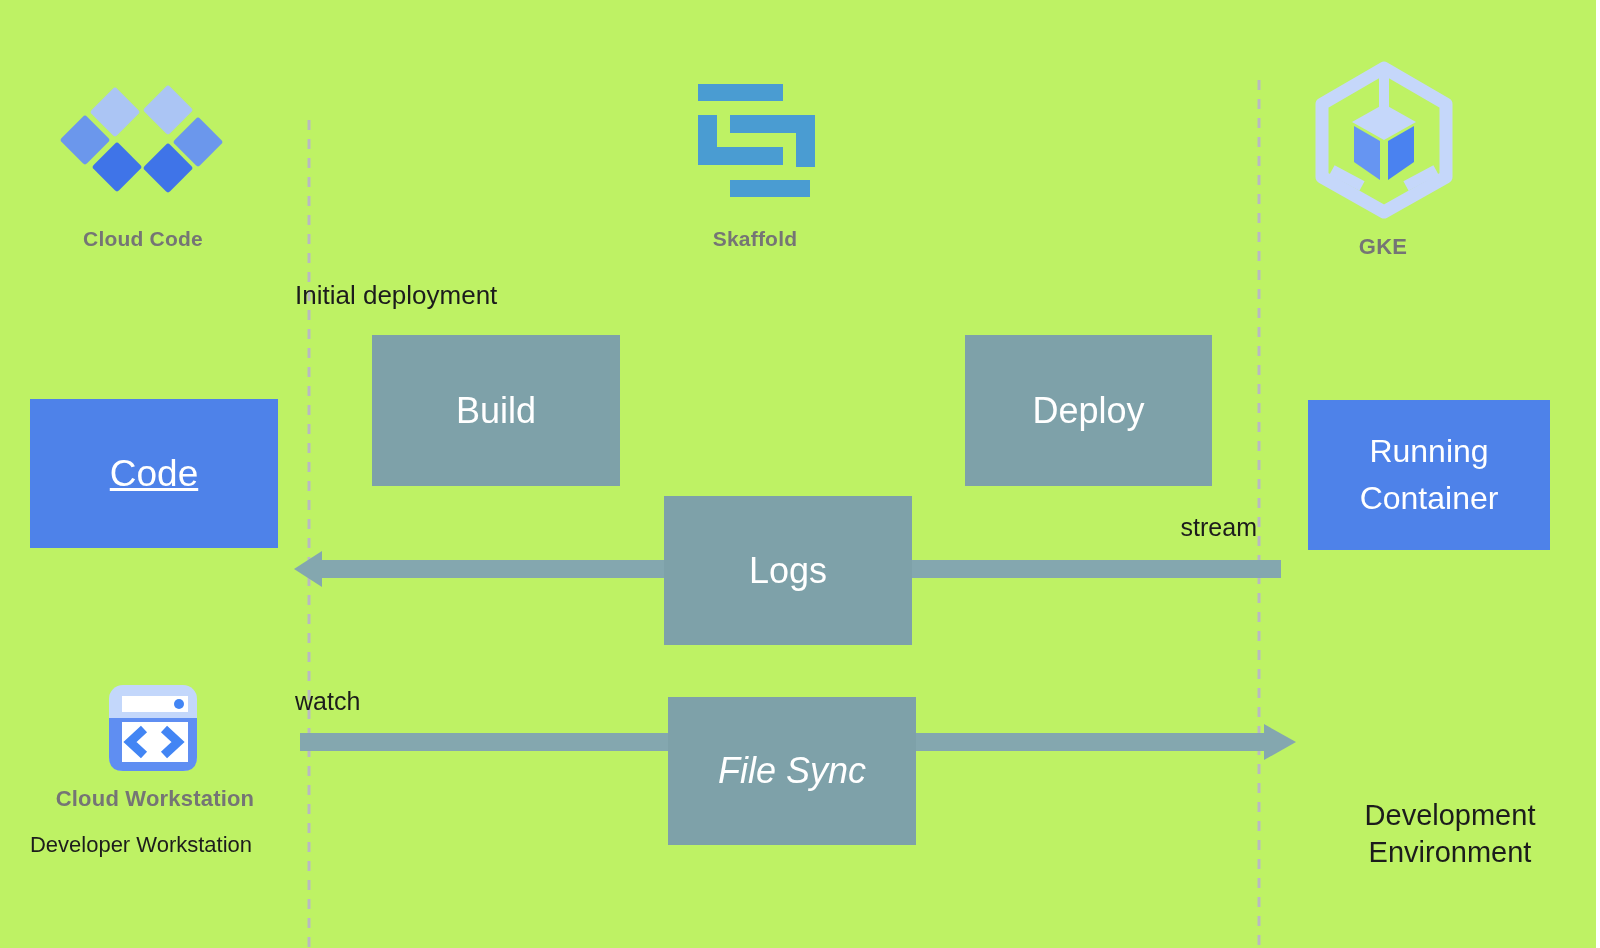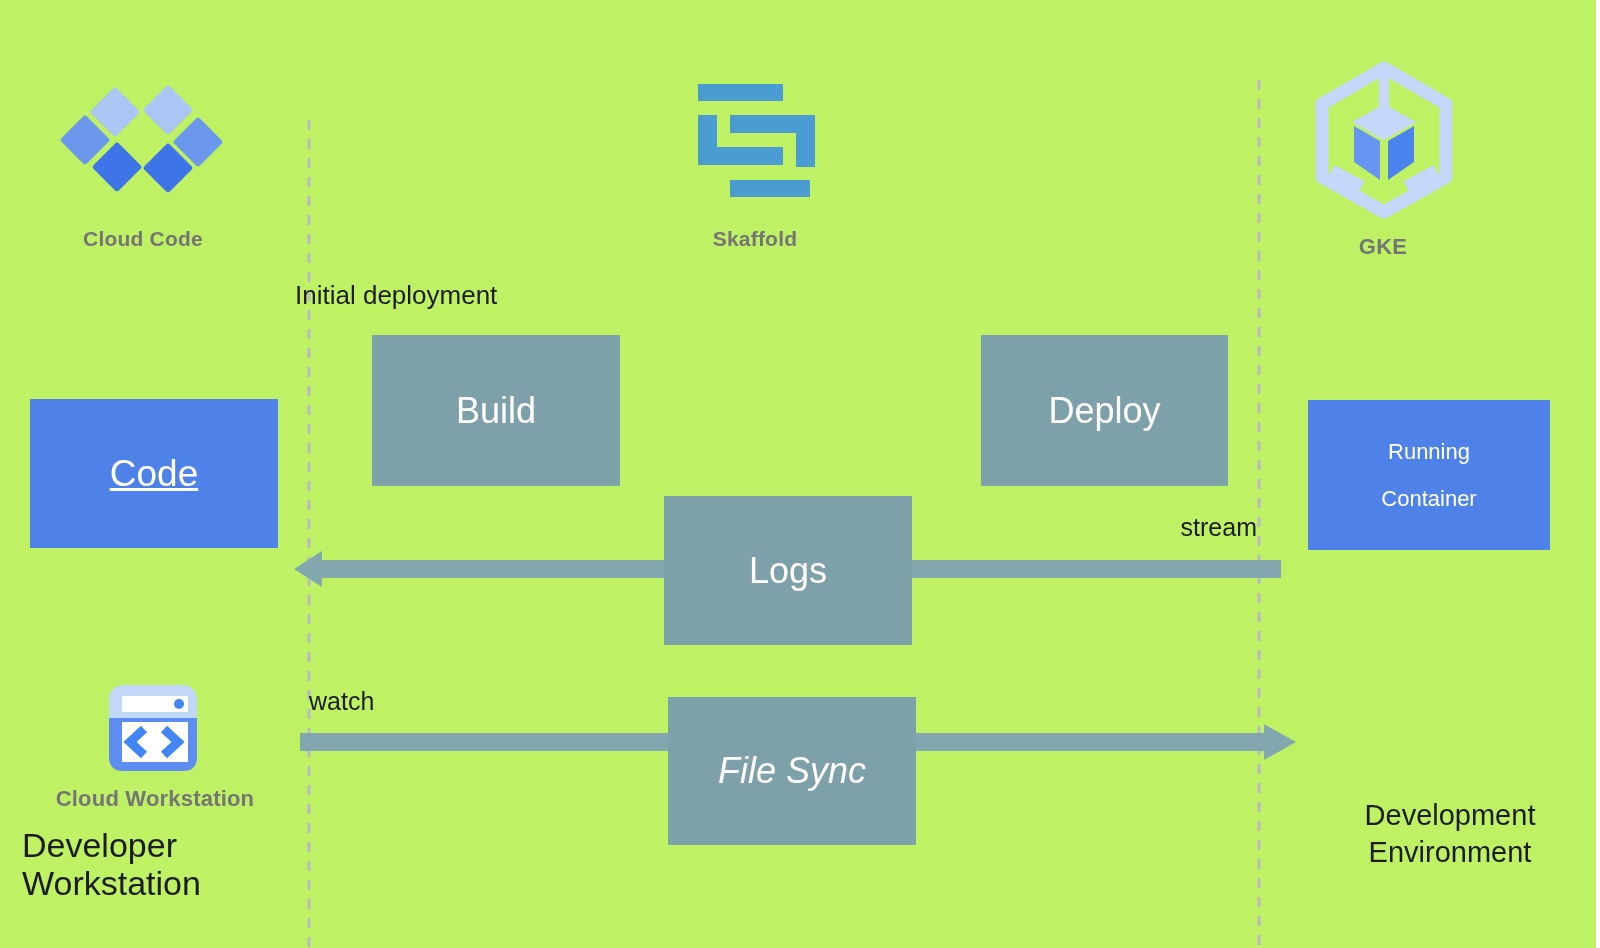--- a/index.html
+++ b/index.html
@@ -9,42 +9,42 @@
   }
   .abs{position:absolute;}
   svg{display:block;}
   .layer{position:absolute;left:0;top:0;z-index:1;}
   .box{
     position:absolute;display:flex;align-items:center;justify-content:center;
     color:#ffffff;z-index:2;text-align:center;
   }
   .teal{background:#7EA1A9;font-size:36px;}
   .blue{background:#4E82E9;font-size:37px;}
-  #running-box{font-size:22px;line-height:47px;}
+  #running-box{font-size:32px;line-height:47px;}
   .tool-label{
     position:absolute;color:#757575;font-weight:700;font-size:21px;
     text-align:center;z-index:3;letter-spacing:.2px;
   }
   .note{
     position:absolute;color:#1c1c1c;z-index:3;
   }
   #initial-deployment{left:295px;top:280px;font-size:26px;}
-  #watch-label{left:309px;top:687px;font-size:25px;}
+  #watch-label{left:295px;top:687px;font-size:25px;}
   #stream-label{left:1057px;top:513px;width:200px;text-align:right;font-size:25px;}
-  #developer-workstation{left:22px;top:826px;width:260px;text-align:left;font-size:34px;line-height:38px;}
+  #developer-workstation{left:11px;top:826px;width:260px;text-align:center;font-size:22px;line-height:38px;}
   #development-environment{left:1320px;top:797px;width:260px;text-align:center;font-size:29px;line-height:37px;}
   #cloud-code-label{left:43px;top:227px;width:200px;}
   #skaffold-label{left:655px;top:227px;width:200px;}
   #gke-label{left:1283px;top:234px;width:200px;font-size:22px;}
   #cloud-workstation-label{left:35px;top:786px;width:240px;font-size:22px;}
   #code-box{left:30px;top:399px;width:248px;height:149px;text-decoration:underline;}
   #running-box{left:1308px;top:400px;width:242px;height:150px;}
   #build-box{left:372px;top:335px;width:248px;height:151px;}
   #unittest-box{left:669px;top:335px;width:246px;height:151px;}
-  #deploy-box{left:965px;top:335px;width:247px;height:151px;margin-left:16px;}
+  #deploy-box{left:965px;top:335px;width:247px;height:151px;}
   #logs-box{left:664px;top:496px;width:248px;height:149px;}
   #filesync-box{left:668px;top:697px;width:248px;height:148px;font-style:italic;}
 </style>
 </head>
 <body>
 
 <div class="canvas">
 
   <svg class="layer" width="1600" height="948" viewBox="0 0 1600 948">
     <g stroke="#b9b9c1" stroke-width="3" stroke-dasharray="10 9">

